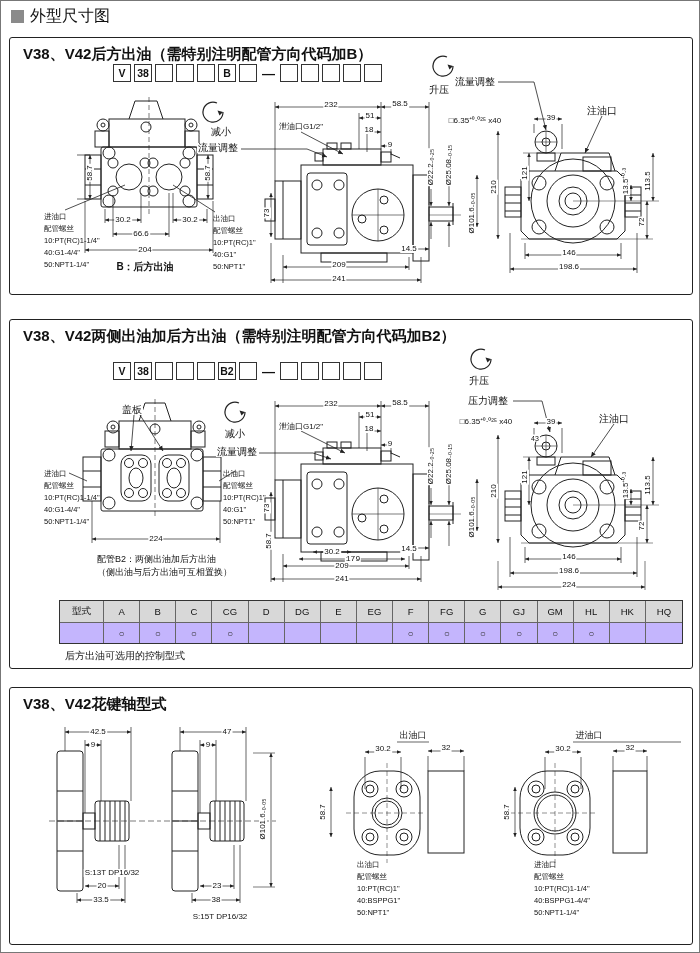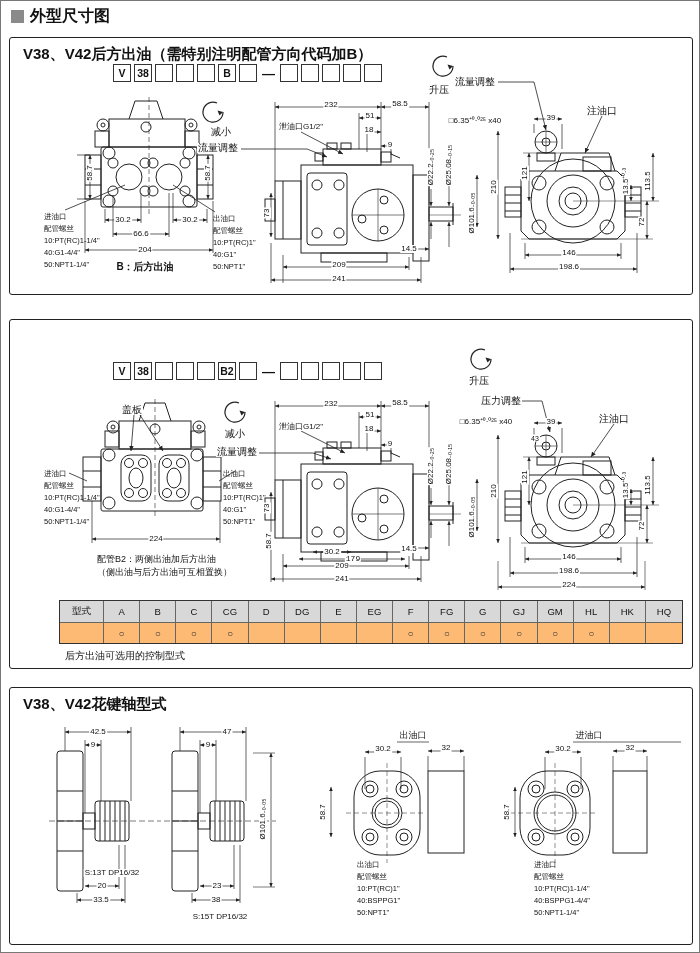--- a/index.html
+++ b/index.html
@@ -1,33 +1,33 @@
 <!DOCTYPE html>
 <html><head>
 <meta charset="utf-8">
 <style>
   html,body{margin:0;padding:0;background:#fff;font-family:"Liberation Sans",sans-serif;color:#111;}
   #page{position:relative;width:700px;height:953px;background:#fff;border:1px solid #777;box-sizing:border-box;overflow:hidden;}
   .box{position:absolute;border:1.5px solid #222;border-radius:3px;background:#fff;box-sizing:border-box;}
   .sect-title{position:absolute;font-size:15px;font-weight:bold;white-space:nowrap;z-index:4;background:#fff;}
-  .main-title{position:absolute;left:29px;top:5px;font-size:16px;font-weight:bold;z-index:4;}
+  .main-title{position:absolute;left:29px;top:5px;font-size:16px;font-weight:normal;z-index:4;}
   .title-sq{position:absolute;left:10px;top:9px;width:13px;height:13px;background:#8a8a8a;z-index:4;}
   .d{position:absolute;transform:translate(-50%,-50%);font-size:8px;line-height:1;background:#fff;padding:0 1px;white-space:nowrap;z-index:3;}
   .dv{position:absolute;transform:translate(-50%,-50%) rotate(-90deg);font-size:8px;line-height:1;background:#fff;padding:0 1px;white-space:nowrap;z-index:3;}
   .c9{font-size:9px;} .c85{font-size:10px;} .c7{font-size:7px;}
   .bold{font-weight:600;}
   .blk{position:absolute;font-size:7.5px;line-height:12px;white-space:nowrap;z-index:3;}
   .blk div{height:12px;}
   .note{position:absolute;font-size:9px;line-height:13px;white-space:nowrap;z-index:3;background:#fff;}
   .coderow{position:absolute;display:flex;gap:3px;align-items:center;z-index:4;}
   .cb{min-width:18px;height:18px;border:1.5px solid #333;display:flex;align-items:center;justify-content:center;font-size:10.5px;font-weight:600;background:#fff;box-sizing:border-box;padding:0 1px;}
   .dash{font-size:13px;font-weight:bold;margin:0 2px;}
   .drawing{position:absolute;z-index:1;}
   #ov{position:absolute;left:0;top:0;z-index:2;pointer-events:none;}
-  .tbl{position:absolute;left:58px;top:599px;width:622px;display:grid;grid-template-columns:44px repeat(16,1fr);border:1.2px solid #333;z-index:3;background:#fdba74;text-align:center;}
+  .tbl{position:absolute;left:58px;top:599px;width:622px;display:grid;grid-template-columns:44px repeat(16,1fr);border:1.2px solid #333;z-index:3;background:#c4b5fd;text-align:center;}
   .th{background:#d8d8d8;font-size:9.5px;height:21px;display:flex;align-items:center;justify-content:center;border-right:1px solid #666;border-bottom:1px solid #666;}
   .th:nth-child(17){border-right:none;}
   .td{font-size:10px;height:20px;display:flex;align-items:center;justify-content:center;border-right:1px solid #666;color:#333;}
   .td:last-child{border-right:none;}
 </style>
 </head>
 <body>
 
 <div id="page">
 
@@ -334,20 +334,21 @@
   </svg>
 
   <span class="title-sq"></span>
   <div class="main-title">外型尺寸图</div>
 
   <div class="box" style="left:8px;top:36px;width:684px;height:258px;"></div>
   <div class="box" style="left:8px;top:318px;width:684px;height:350px;"></div>
   <div class="box" style="left:8px;top:686px;width:684px;height:258px;"></div>
 
   <div class="sect-title" style="left:22px;top:44px;text-align:center;">V38、V42后方出油（需特别注明配管方向代码加B）</div>
+  <div class="sect-title" style="left:22px;top:326px;">V38、V42两侧出油加后方出油（需特别注明配管方向代码加B2）</div>
   <div class="sect-title" style="left:22px;top:694px;">V38、V42花键轴型式</div>
 
   <div class="coderow" style="left:112px;top:63px;">
     <span class="cb">V</span>
     <span class="cb">38</span>
     <span class="cb"></span>
     <span class="cb"></span>
     <span class="cb"></span>
     <span class="cb">B</span>
     <span class="cb"></span>
@@ -497,21 +498,21 @@
   <span class="dv" style="left:524px;top:172px;">121</span>
   <span class="dv" style="left:493px;top:186px;">210</span>
   <span class="dv" style="left: 471px;top:212px;">Ø101.6₋₀.₀₅</span>
   <span class="dv" style="left:647px;top:180px;">113.5</span>
   <span class="dv" style="left:625px;top:180px;">13.5⁺⁰·³</span>
   <span class="dv" style="left:641px;top:221px;">72</span>
   <span class="d" style="left:568px;top:252px;">146</span>
   <span class="d" style="left:568px;top:266px;">198.6</span>
 
   <span class="d c85" style="left:478px;top:380px;">升压</span>
-  <span class="d c85" style="left:487px;top:400px;margin-left:13px;">压力调整</span>
+  <span class="d c85" style="left:487px;top:400px;">压力调整</span>
   <span class="d c85" style="left:131px;top:409px;">盖板</span>
   <span class="d c85" style="left:234px;top:433px;">减小</span>
   <span class="d c85" style="left:236px;top:451px;">流量调整</span>
   <span class="d" style="left:300px;top:426px;">泄油口G1/2"</span>
   <span class="d c85" style="left:613px;top:418px;">注油口</span>
   <span class="d" style="left:485px;top:421px;">□6.35⁺⁰·⁰²⁵ x40</span>
   <span class="d c7" style="left:534px;top:437px;">43</span>
   <span class="d" style="left:550px;top:421px;">39</span>
 
   <div class="blk" style="left:43px;top:467px;">

